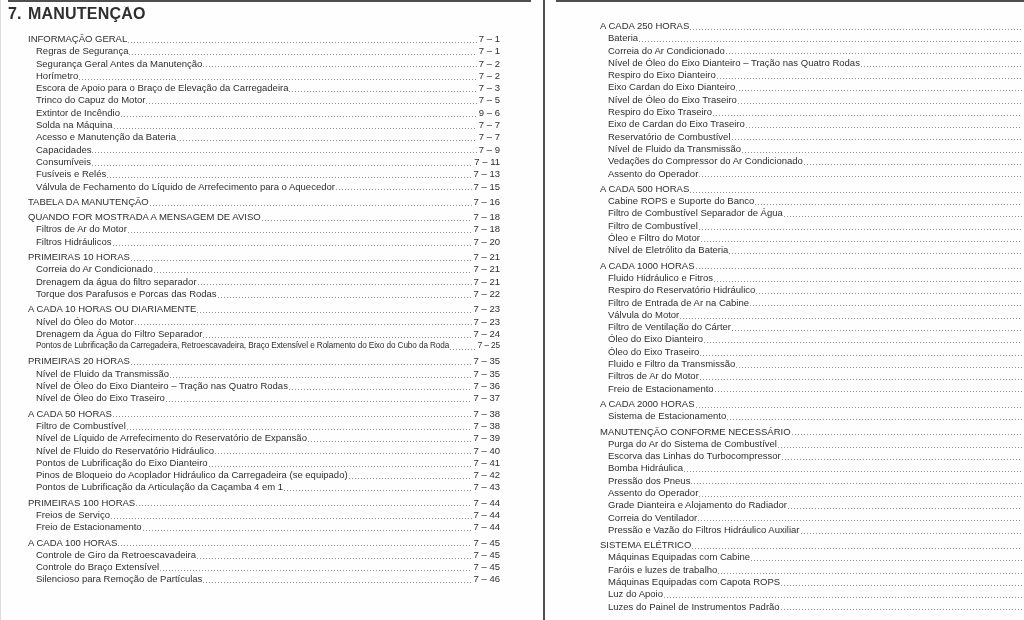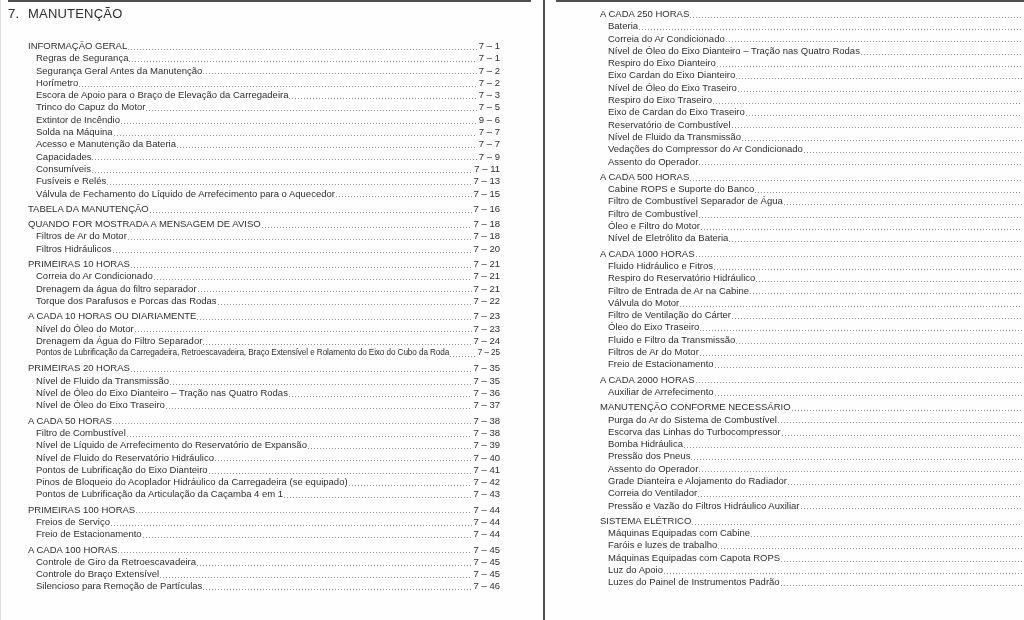--- a/index.html
+++ b/index.html
@@ -19,42 +19,42 @@
   .edge-line{position:absolute;left:0;top:0;width:1px;height:620px;background:#dcdcdc;}
   .top-rule{position:absolute;top:0;height:2px;background:var(--rule);}
   .top-rule.left{left:8px;width:523px;}
   .top-rule.right{left:556px;width:468px;}
   .divider{position:absolute;left:543px;top:0;width:2px;height:620px;background:var(--rule);}
 
   .col{position:absolute;overflow:hidden;}
   .col-left{left:8px;top:6px;width:492px;height:610px;}
   .col-right{left:600px;top:8px;width:424px;height:612px;}
 
-  .chapter{height:15px;line-height:15px;font-size:13px;font-weight:normal;letter-spacing:.2px;margin-bottom:19px;white-space:nowrap;}
+  .chapter{height:15px;line-height:15px;font-size:16px;font-weight:bold;letter-spacing:.2px;margin-bottom:0;white-space:nowrap;}
   .chapter .num{display:inline-block;width:20px;}
 
   .row{
     display:flex;
     height:12.3px;
     overflow:hidden;
     white-space:nowrap;
     font-size:9.5px;
   }
   .row .lbl{flex:0 0 auto;line-height:12.3px;}
   .row .leader{
     flex:1 1 auto;
     min-width:6px;
     height:1px;
     align-self:flex-end;
     margin:0 2px 2.5px 1px;
     background-image:repeating-linear-gradient(90deg,var(--dots) 0 1px,transparent 1px 3px);
   }
   .row .pg{flex:0 0 auto;line-height:12.3px;white-space:pre;}
   .lvl-h{margin-top:3px;}
-  .lvl-h:first-child{margin-top:0;}
+  .lvl-h:first-child{margin-top:12px;}
   .col-left .lvl-h .lbl{padding-left:20px;}
   .col-left .lvl-i .lbl{padding-left:28px;}
   .col-right .lvl-i .lbl{padding-left:8px;}
   .row.tight{font-size:8.2px;letter-spacing:-.1px;}
 </style>
 </head>
 <body>
 
 <div class="edge-line"></div>
 <div class="top-rule left"></div>
@@ -380,41 +380,45 @@
       </div>
       <div class="row lvl-i">
         <span class="lbl">Válvula do Motor</span>
         <span class="leader"></span>
       </div>
       <div class="row lvl-i">
         <span class="lbl">Filtro de Ventilação do Cárter</span>
         <span class="leader"></span>
       </div>
       <div class="row lvl-i">
+        <span class="lbl">Óleo do Eixo Dianteiro</span>
+        <span class="leader"></span>
+      </div>
+      <div class="row lvl-i">
         <span class="lbl">Óleo do Eixo Traseiro</span>
         <span class="leader"></span>
       </div>
       <div class="row lvl-i">
         <span class="lbl">Fluido e Filtro da Transmissão</span>
         <span class="leader"></span>
       </div>
       <div class="row lvl-i">
         <span class="lbl">Filtros de Ar do Motor</span>
         <span class="leader"></span>
       </div>
       <div class="row lvl-i">
         <span class="lbl">Freio de Estacionamento</span>
         <span class="leader"></span>
       </div>
       <div class="row lvl-h">
         <span class="lbl">A CADA 2000 HORAS</span>
         <span class="leader"></span>
       </div>
       <div class="row lvl-i">
-        <span class="lbl">Auxiliar de Arrefecimento</span>
+        <span class="lbl">Sistema de Estacionamento</span>
         <span class="leader"></span>
       </div>
       <div class="row lvl-h">
         <span class="lbl">MANUTENÇÃO CONFORME NECESSÁRIO</span>
         <span class="leader"></span>
       </div>
       <div class="row lvl-i">
         <span class="lbl">Purga do Ar do Sistema de Combustível</span>
         <span class="leader"></span>
       </div>

